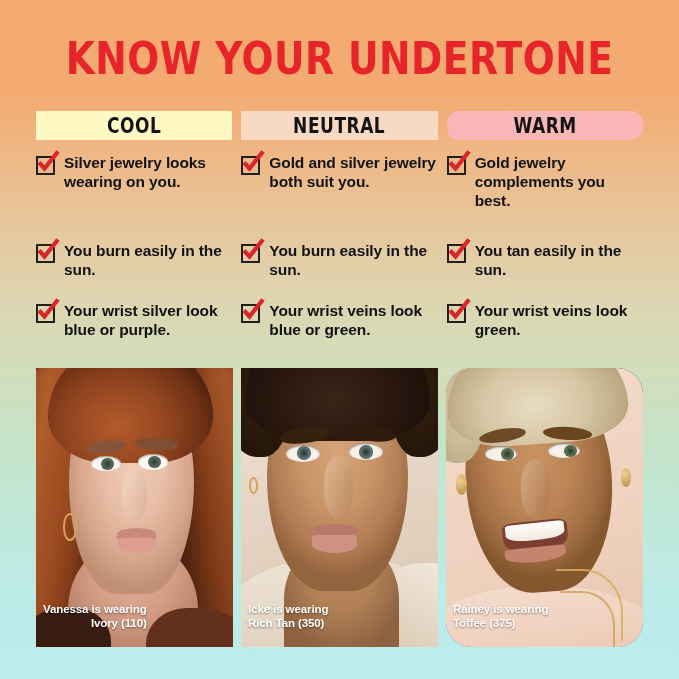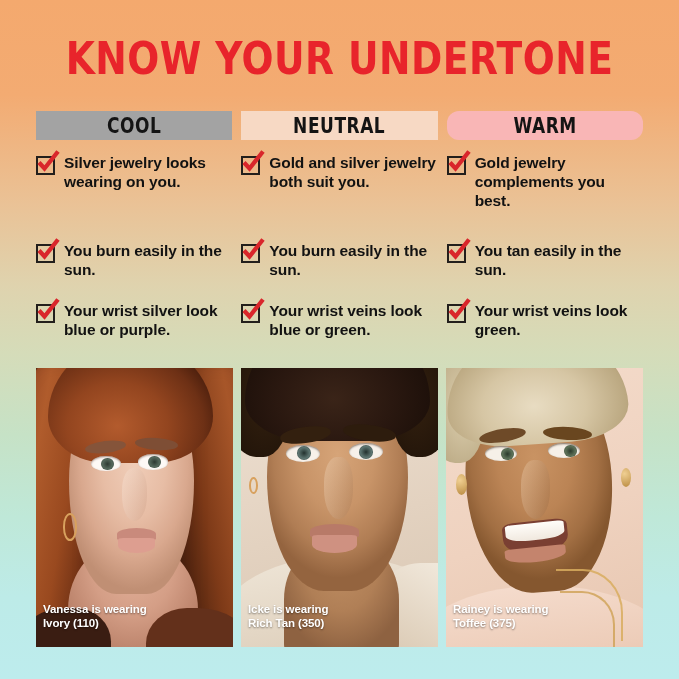--- a/index.html
+++ b/index.html
@@ -81,21 +81,21 @@
   }
   .caption {
     position:absolute; left:7px; bottom:17px;
     color:#fff; font-size:11.5px; font-weight:bold; line-height:13.5px;
     letter-spacing:-0.1px;
     text-shadow:0 1px 2px rgba(0,0,0,.45);
     z-index:9;
   }
 
   
-  .p1 { background:#2a1510; }
+  .p1 { background:#2a1510;text-align:right; }
   .p1 .bgL { position:absolute; left:-4%; top:-5%; width:58%; height:112%;
     background:radial-gradient(ellipse 80% 72% at 38% 40%, #a2522c 0%, #7d3a1d 42%, #4a2011 75%, #2a1209 100%); }
   .p1 .bgR { position:absolute; right:-10%; top:-5%; width:52%; height:112%;
     background:radial-gradient(ellipse 74% 78% at 62% 46%, #9a4d2a 0%, #70341a 45%, #3d1a0d 80%, #241007 100%); }
   .p1 .neck { position:absolute; left:16%; top:62%; width:66%; height:44%;
     background:radial-gradient(ellipse 62% 80% at 50% 18%, #e3b29b 0%, #d49e86 52%, #b57c64 100%);
     border-radius:46% 46% 10% 10%/56% 56% 12% 12%; }
   .p1 .face { position:absolute; left:17%; top:3%; width:63%; height:78%;
     background:radial-gradient(ellipse 58% 58% at 52% 40%, #f0cdb8 0%, #e7bda5 44%, #d9a88e 74%, #c08f74 100%);
     border-radius:49% 49% 44% 44%/56% 56% 60% 60%; }
@@ -177,21 +177,21 @@
     background:linear-gradient(100deg,rgba(255,236,214,.3),rgba(140,94,60,.22));
     border-radius:42% 42% 48% 48%; }
   .p2 .lipU { position:absolute; left:35%; top:56%; width:25%; height:5%;
     background:#b87a68; border-radius:50% 50% 16% 16%; }
   .p2 .lipD { position:absolute; left:36%; top:60%; width:23%; height:6.2%;
     background:#cf9181; border-radius:14% 14% 58% 58%; }
   .p2 .earring { position:absolute; left:4%; top:39%; width:4.5%; height:6%;
     border:2px solid #d8a15e; border-radius:50%; }
 
   
-  .p3 { background:#0f172a; }
+  .p3 { background:#0f172a;border-radius:26px; }
   .p3 .bg { position:absolute; inset:-2%;
     background:linear-gradient(160deg,#f4dccc 0%,#efd2bf 55%,#e7c6b0 100%); }
   .p3 .shoulder { position:absolute; left:-18%; bottom:-16%; width:134%; height:38%;
     background:linear-gradient(172deg,#f6ded0 0%,#edcdb9 60%,#e2bda6 100%);
     border-radius:48% 48% 0 0/64% 64% 0 0; }
   .p3 .neck { position:absolute; left:20%; top:64%; width:56%; height:42%;
     background:radial-gradient(ellipse 60% 82% at 48% 14%, #a6apx 0%, #a0714d 0%, #90603f 60%, #754a2f 100%);
     border-radius:42% 42% 10% 10%/52% 52% 12% 12%; }
   .p3 .face { position:absolute; left:10%; top:2%; width:74%; height:78%;
     background:radial-gradient(ellipse 56% 56% at 48% 38%, #c99363 0%, #bb8455 46%, #a26f43 78%, #85572f 100%);
@@ -241,21 +241,21 @@
     border-radius:0 60% 0 0; opacity:.8; }
 </style>
 </head>
 <body>
 
 <div id="stage">
 
   <div class="title" style="color: rgb(232, 36, 43);">KNOW YOUR UNDERTONE</div>
 
   <div class="headers">
-    <div class="hdr" style="background: #a3a3a3; align-items: center;">
+    <div class="hdr" style="background: #fef9c3; align-items: center;">
       <span>COOL</span>
     </div>
     <div class="hdr" style="background: rgb(247, 217, 196);">
       <span>NEUTRAL</span>
     </div>
     <div class="hdr" style="background: rgb(249, 182, 182); border-radius: 12px;">
       <span>WARM</span>
     </div>
   </div>
 

